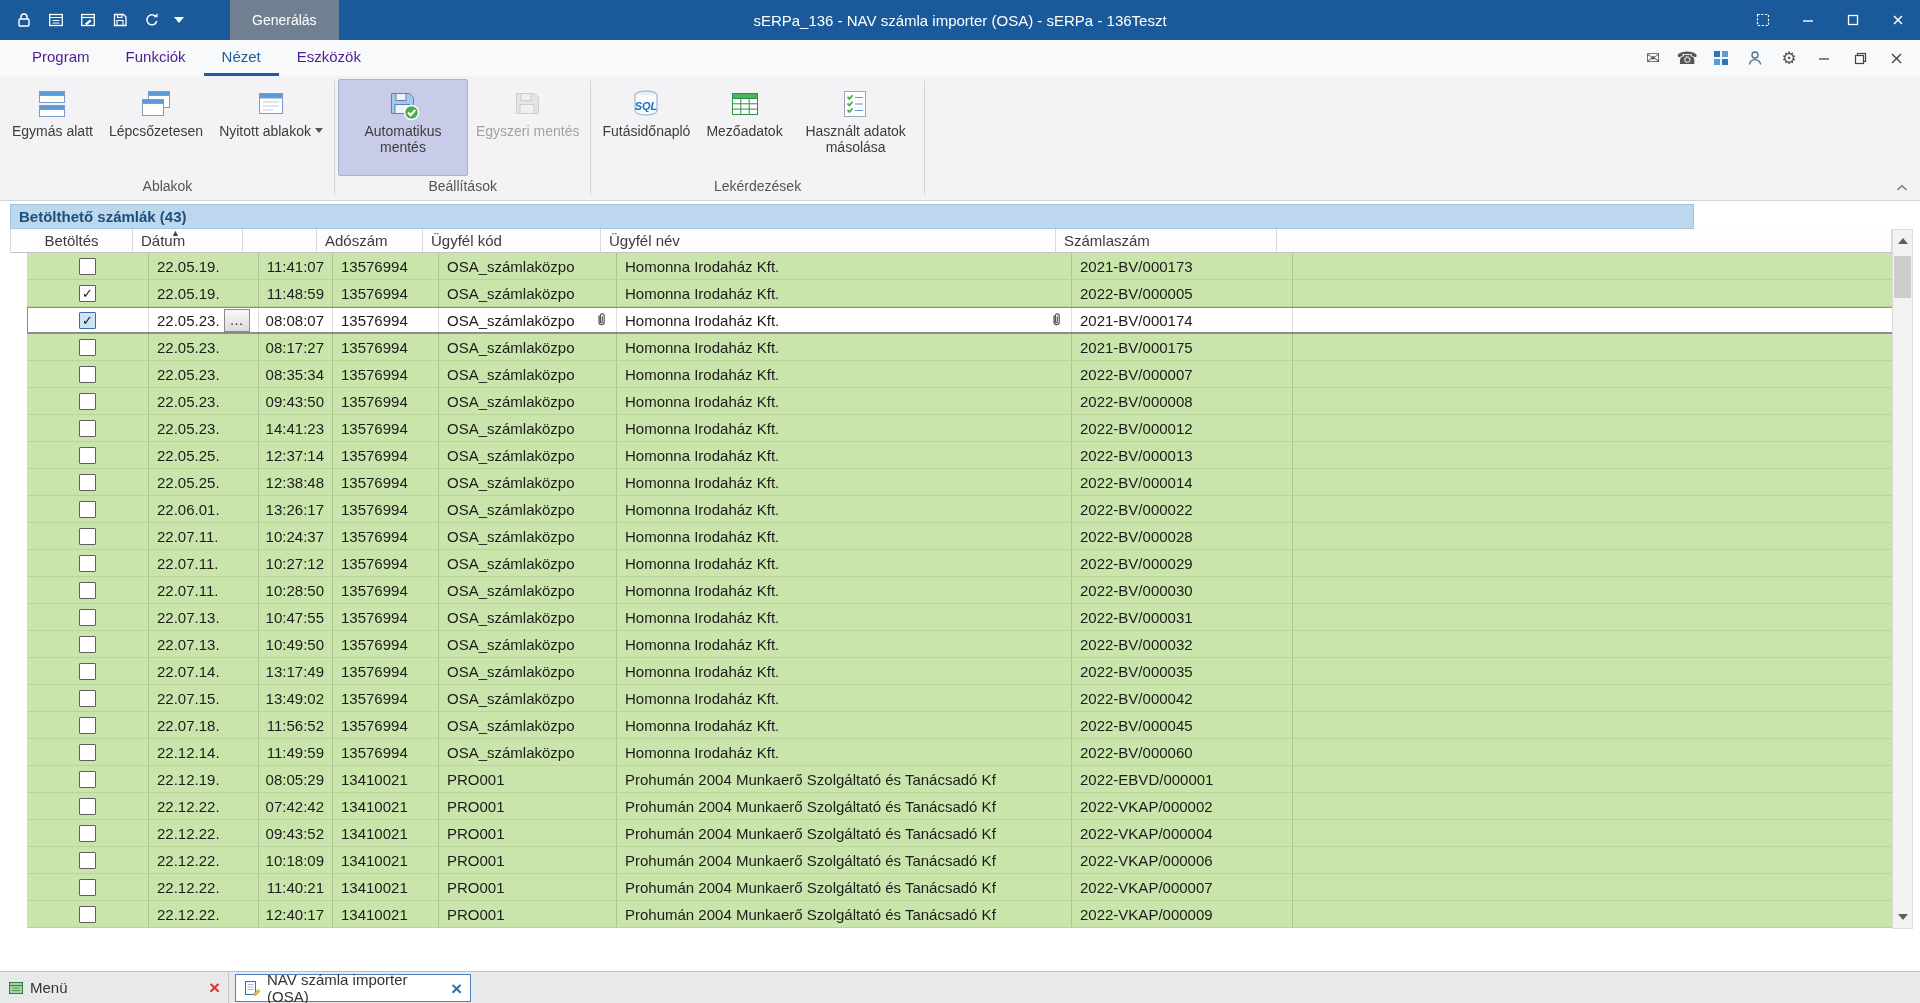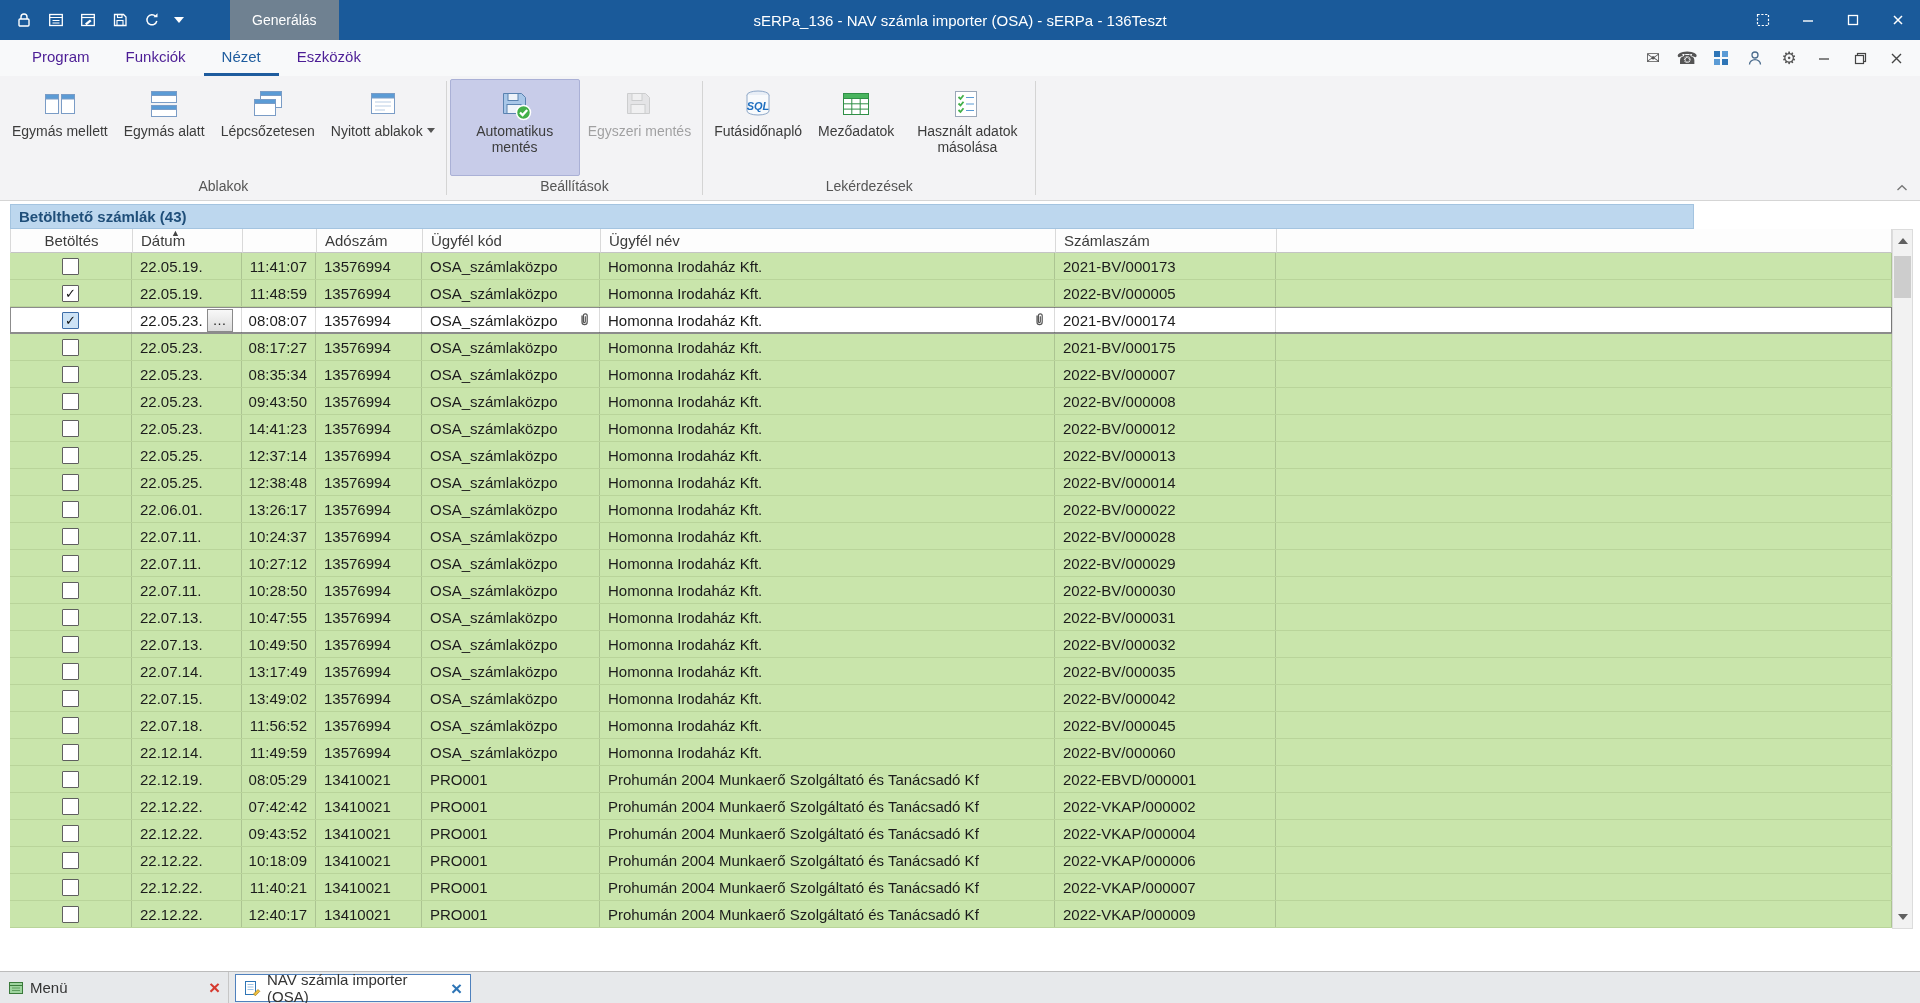--- a/index.html
+++ b/index.html
@@ -55,21 +55,21 @@
   
   .content{position:relative;flex:1 1 auto;background:#fff;}
   .grid-title{position:absolute;left:10px;top:3px;width:1684px;height:25px;box-sizing:border-box;
     background:#bdd7ee;border:1px solid #a4c4e0;display:flex;align-items:center;
     font-weight:bold;font-size:15px;color:#1f4e79;padding-left:8px;}
   .grid-header{position:absolute;left:10px;top:28px;width:1882px;height:24px;display:flex;box-sizing:border-box;
     background:#fdfdfd;border-left:1px solid #d9d9d9;}
   .hc{box-sizing:border-box;border-right:1px solid #d9d9d9;border-bottom:1px solid #c4c4c4;
     display:flex;align-items:center;padding:0 8px;font-size:15px;color:#3b3b3b;position:relative;}
   .sort{position:absolute;top:-1px;left:38px;font-size:9px;color:#444;}
-  .grid-rows{position:absolute;left:10px;top:52px;width:1882px;}
+  .grid-rows{position:absolute;left:27px;top:52px;width:1882px;}
   .grid-row{display:flex;height:27px;background:#c9e5ab;border-bottom:1px solid #b9d49a;box-sizing:border-box;}
   .grid-row.selected{background:#ffffff;box-shadow:inset 0 0 0 1px #8c8c8c;border-bottom:1px solid #8c8c8c;}
   .cell{box-sizing:border-box;border-right:1px solid rgba(0,0,0,.14);display:flex;align-items:center;
     padding:0 8px;font-size:15px;color:#1c1c1c;overflow:hidden;white-space:nowrap;position:relative;}
   .c0{width:122px;justify-content:center;text-align:right;}
   .c1{width:110px;}
   .c2{width:74px;justify-content:flex-end;}
   .c3{width:106px;}
   .c4{width:178px;justify-content:space-between;}
   .c5{width:455px;justify-content:space-between;}
@@ -216,31 +216,20 @@
       </span>
     </div>
   </div>
 
   <div class="ribbon">
     <div class="rib-group">
       <div class="rib-buttons">
         <div class="rib-btn">
           <span class="rico">
             <svg width="34" height="34" viewBox="0 0 34 34">
-                <rect x="2.5" y="7.5" width="13" height="19" fill="#fff" stroke="#7a9cc6"></rect>
-                <rect x="18.5" y="7.5" width="13" height="19" fill="#fff" stroke="#7a9cc6"></rect>
-                <rect x="2.5" y="7.5" width="13" height="4.5" fill="#5b9bd5" stroke="#7a9cc6"></rect>
-                <rect x="18.5" y="7.5" width="13" height="4.5" fill="#5b9bd5" stroke="#7a9cc6"></rect>
-              </svg>
-          </span>
-          <span class="rlabel">Egymás mellett</span>
-        </div>
-        <div class="rib-btn">
-          <span class="rico">
-            <svg width="34" height="34" viewBox="0 0 34 34">
                 <rect x="4.5" y="4.5" width="25" height="11" fill="#fff" stroke="#7a9cc6"></rect>
                 <rect x="4.5" y="4.5" width="25" height="4" fill="#5b9bd5" stroke="#7a9cc6"></rect>
                 <rect x="4.5" y="18.5" width="25" height="11" fill="#fff" stroke="#7a9cc6"></rect>
                 <rect x="4.5" y="18.5" width="25" height="4" fill="#5b9bd5" stroke="#7a9cc6"></rect>
               </svg>
           </span>
           <span class="rlabel">Egymás alatt</span>
         </div>
         <div class="rib-btn">
           <span class="rico">

